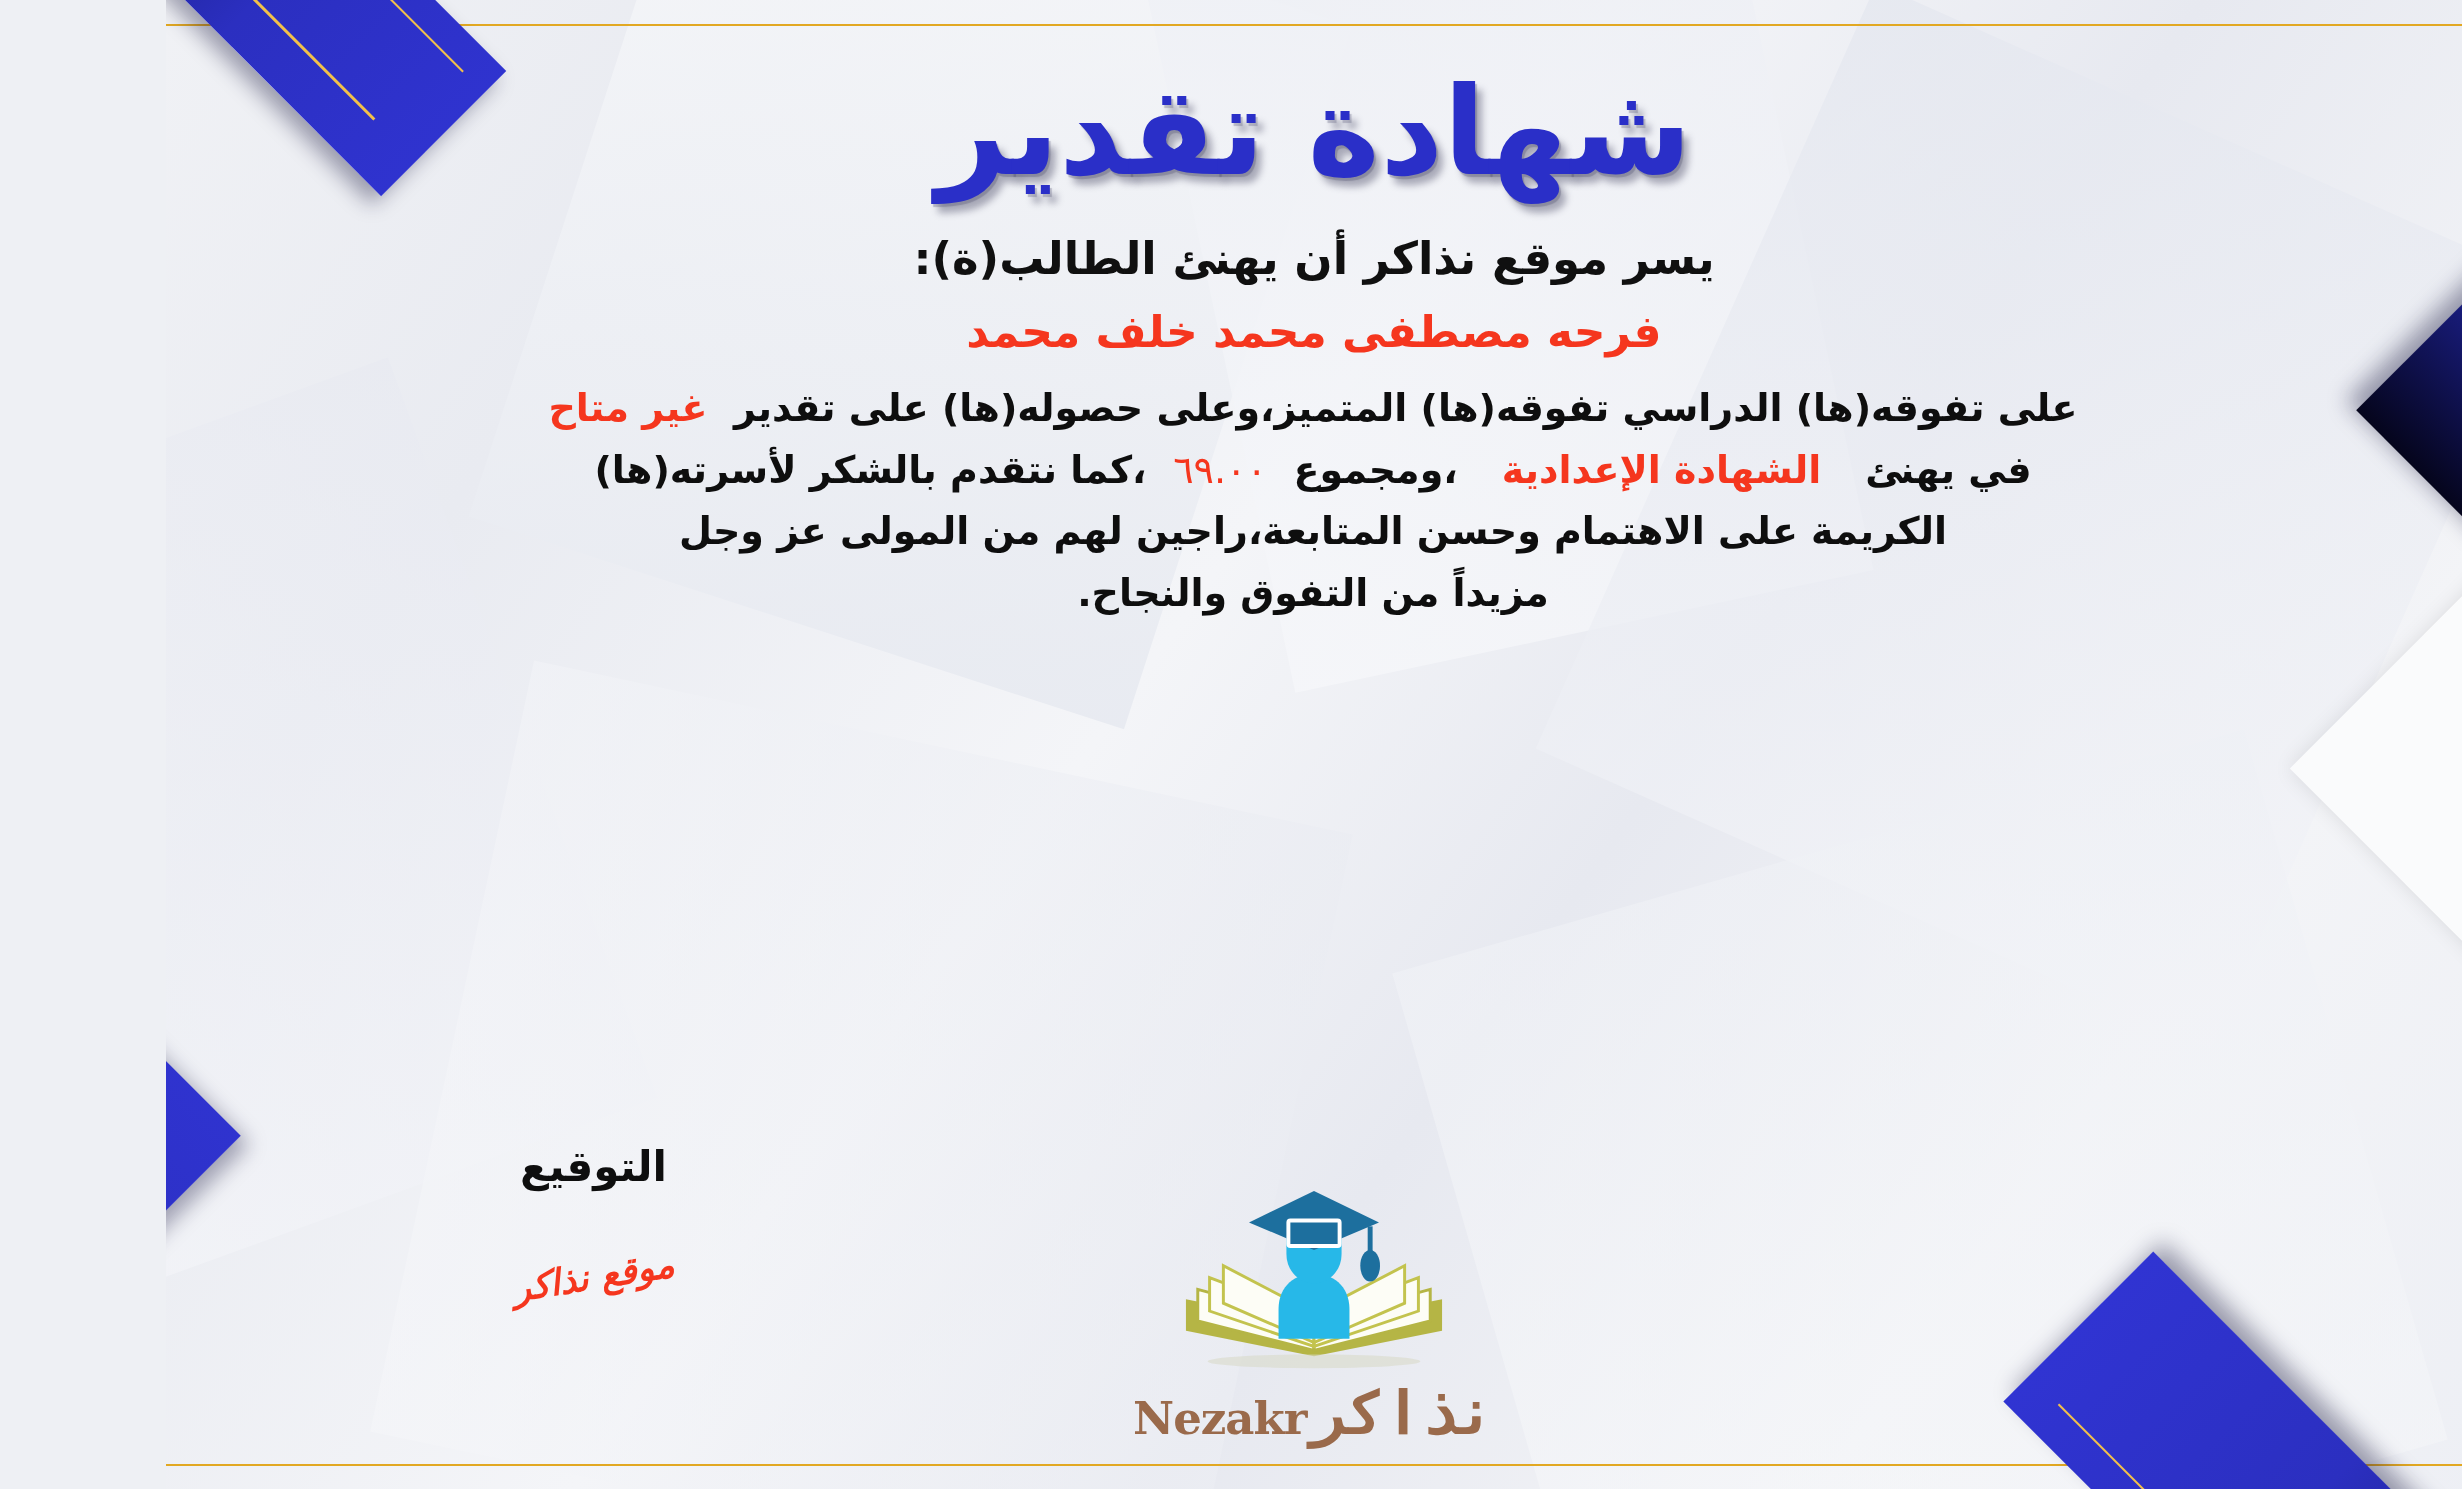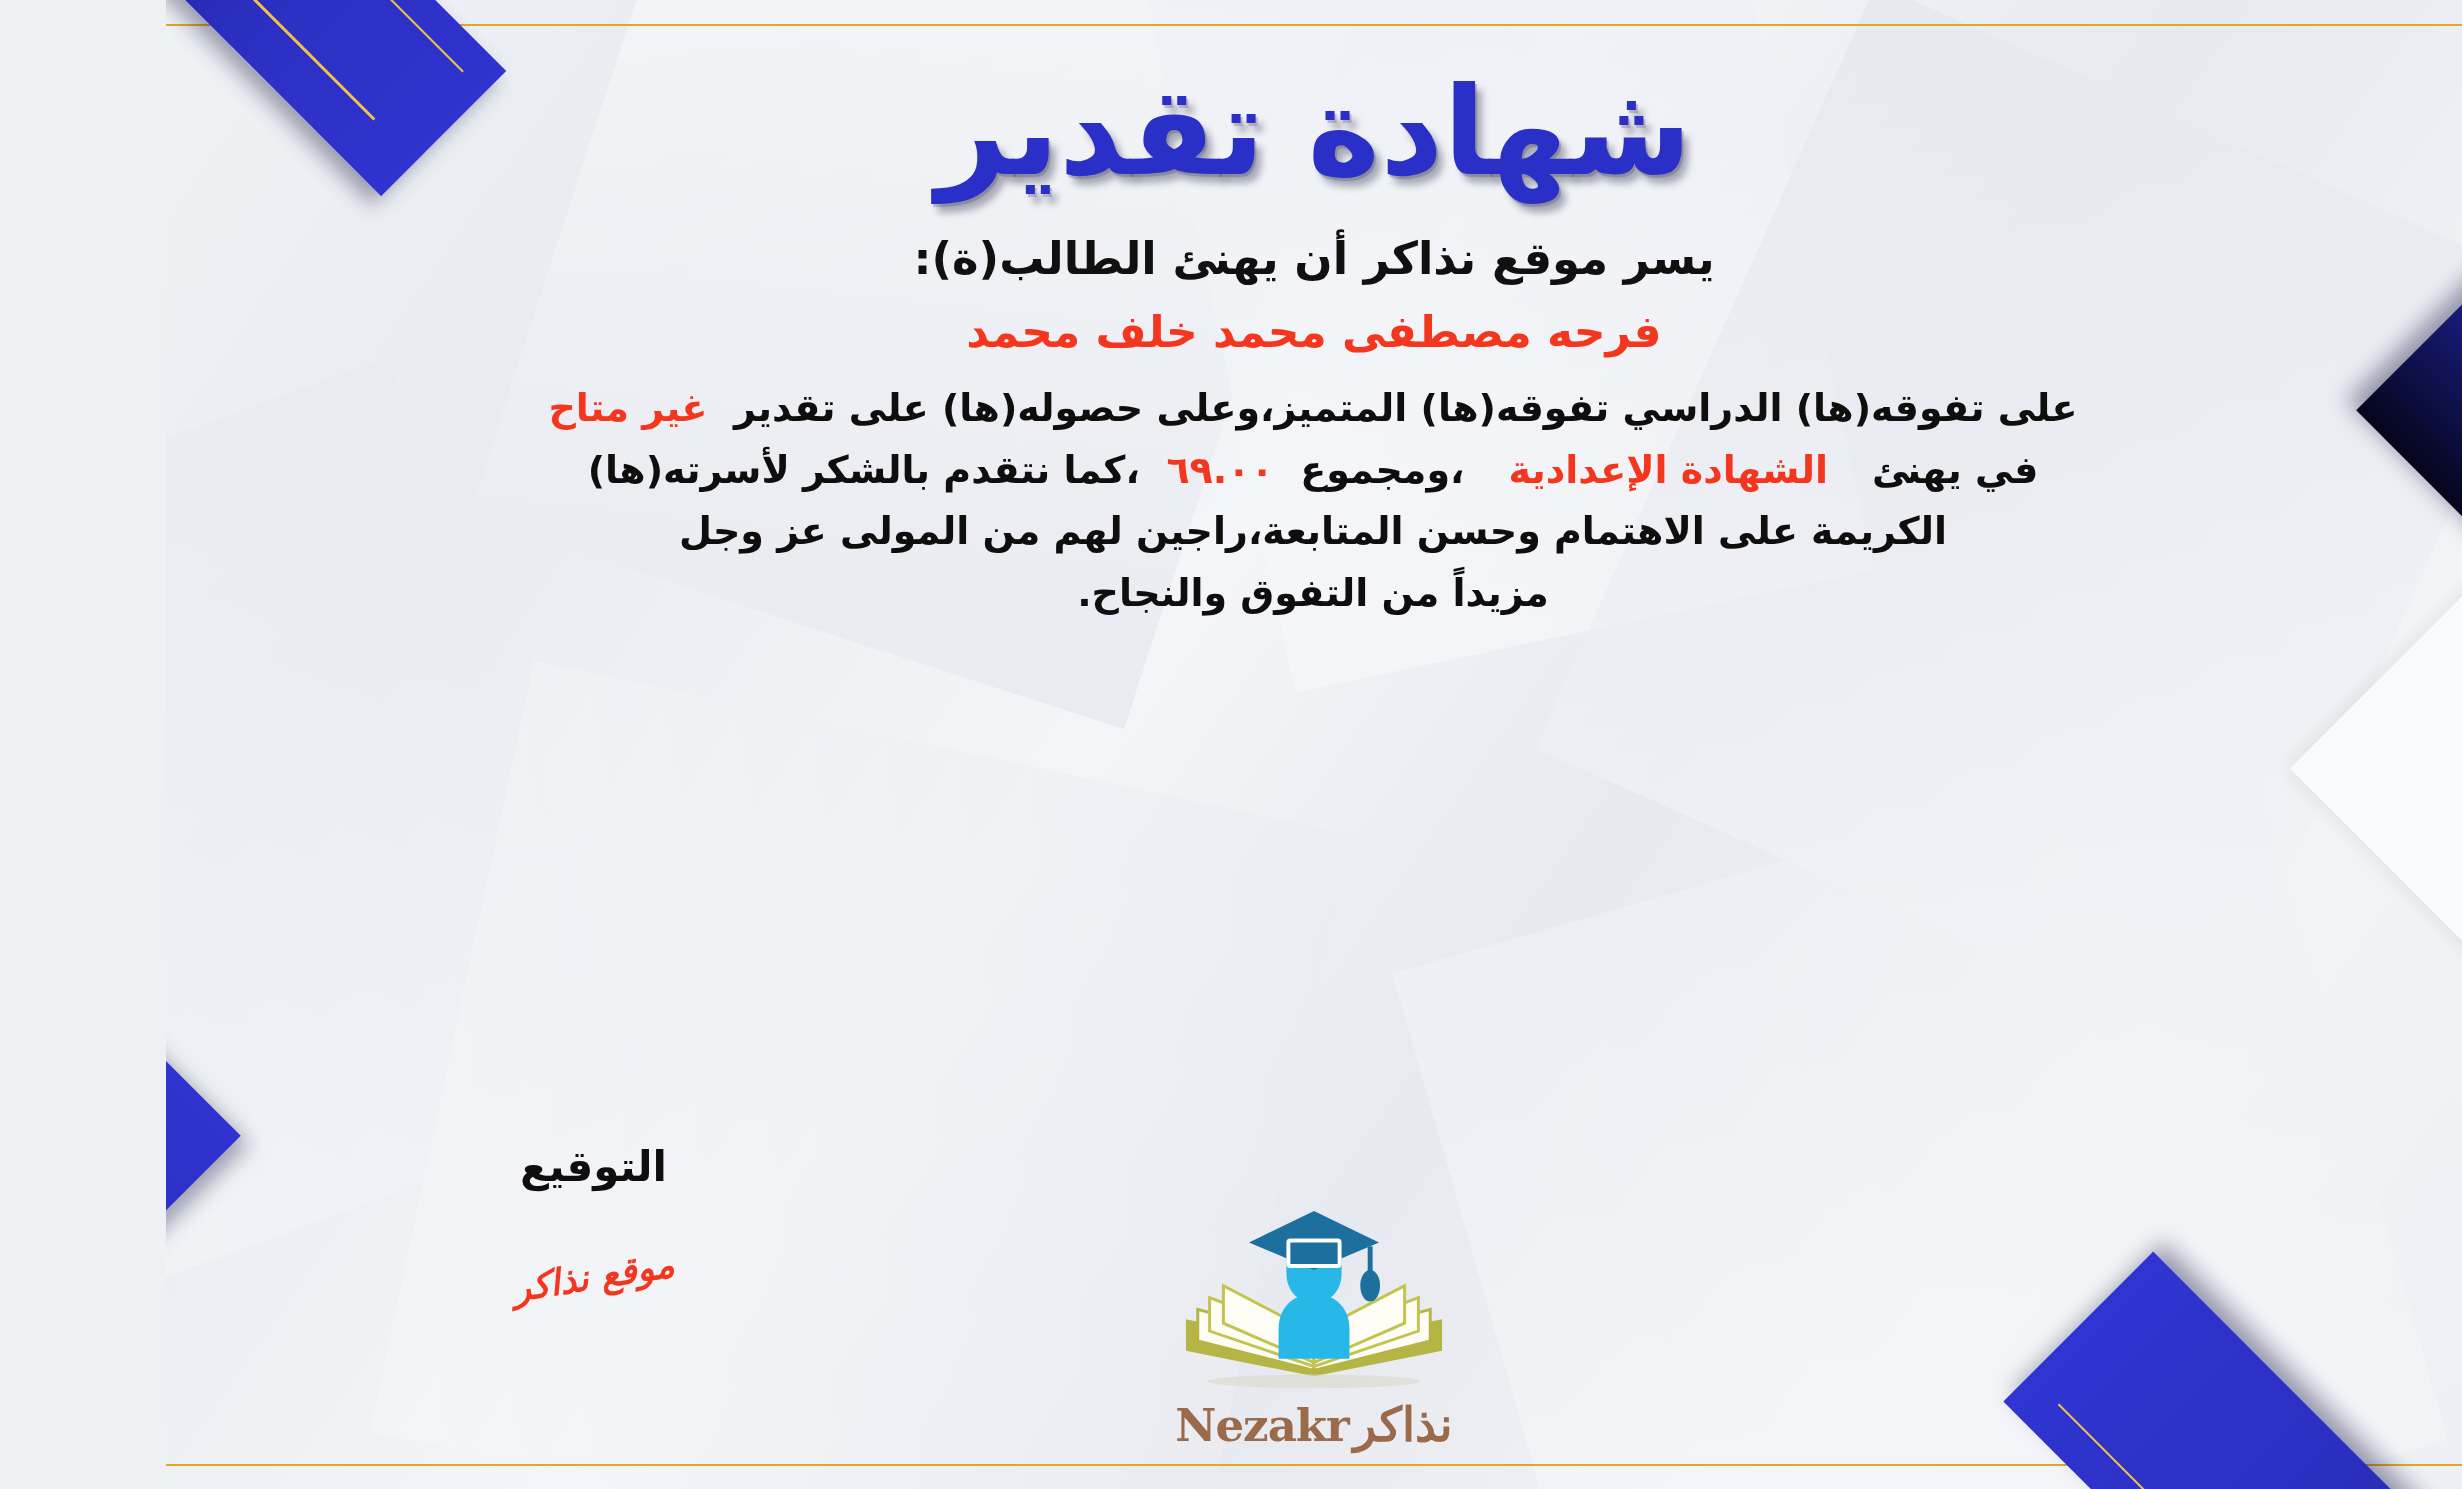--- a/index.html
+++ b/index.html
@@ -118,42 +118,42 @@
     line-height:1.62;
   }
   .body-para .ln{display:block;white-space:nowrap;}
   .body-para .l1{text-align:center;}
   .body-para .l2{text-align:center;}
   .body-para .l3{text-align:center;}
   .body-para .l4{text-align:center;}
   .hl{color:#f5361e;font-weight:700;}
   .sp-lg{display:inline-block;width:44px;}
   .sp-md{display:inline-block;width:26.6px;}
-  .num{color:#f5361e;font-weight:700;letter-spacing:1px;}
+  .num{color:#f5361e;font-weight:400;letter-spacing:1px;}
 
   
   .footer{position:absolute;left:0;right:0;bottom:38px;height:315px;}
   .sig{
     position:absolute;right:1857px;top:4.9px;width:355px;text-align:center;direction:rtl;
   }
   .sig-label{font-size:42px;font-weight:600;color:#0e0e0e;}
   .sig-mark{
     margin-top:64px;
     font-family:"DejaVu Serif","Liberation Serif",serif;
     font-size:36px;color:#f5361e;font-style:italic;font-weight:600;
     transform:rotate(-9deg);display:inline-block;letter-spacing:2px;
     direction:rtl;
   }
 
   .logo{position:absolute;left:0;right:0;bottom:0;height:295px;display:flex;flex-direction:column;align-items:center;justify-content:flex-end;}
   .logo svg{display:block;}
   .logo-word{margin-top:-3px;display:flex;align-items:baseline;gap:4.9px;
     font-family:"DejaVu Serif","Liberation Serif",serif;
     font-weight:700;color:#9a6a4b;font-size:45px;letter-spacing:-1px;direction:rtl;}
-  .logo-ar{font-family:Liberation Serif, serif;font-size:47px;}
+  .logo-ar{font-family:Liberation Mono, monospace;font-size:61px;}
 </style>
 </head>
 <body>
 
 <div class="cert">
 
   <div class="facet f1"></div>
   <div class="facet f2"></div>
   <div class="facet f3"></div>
   <div class="facet f4"></div>

